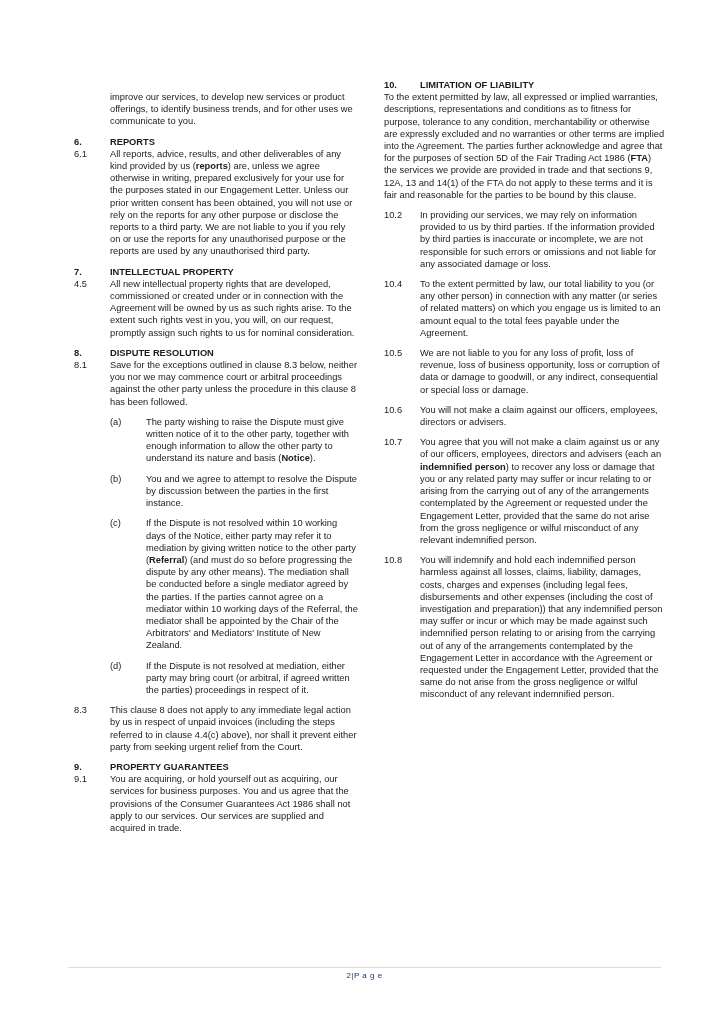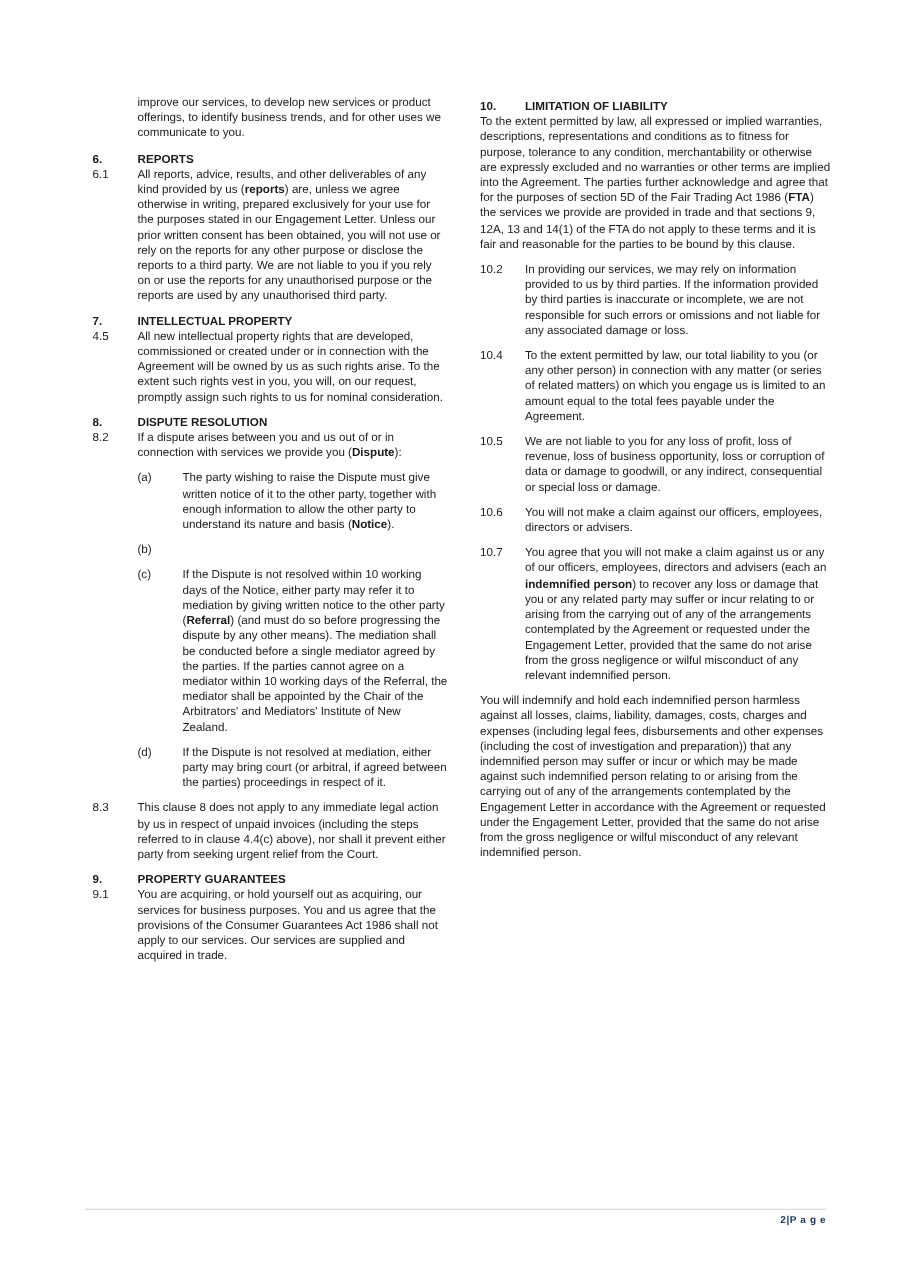--- a/index.html
+++ b/index.html
@@ -10,42 +10,42 @@
     color: #1b1b1b;
     position: relative;
     overflow: hidden;
   }
   .page { position: absolute; inset: 0; background: #fff; }
   .content {
     position: absolute; left: 74px; top: 76px;
     display: flex; gap: 26px;
   }
   .col { font-size: 9.3px; line-height: 12.2px; text-align: left; }
-  .col-left  { width: 284px; }
+  .col-left  { width: 284px; margin-top: 15px; }
   .col-right { width: 281px; }
 
   .block { display: flex; margin-bottom: 8px; }
   .block .num { flex: 0 0 36px; }
   .block .txt { flex: 1; }
 
   .heading { margin-bottom: 0; margin-top: 3px; }
   .heading .num, .heading .txt { font-weight: bold; }
 
   .para { margin-left: 36px; }
   .subclause { margin-left: 36px; }
 
   .footer-line {
     position: absolute; left: 68px; top: 967px; width: 593px;
     border-top: 1px solid #dcdcdc; height: 0;
   }
   .footer-text {
     position: absolute; left: 68px; top: 971px; width: 593px;
-    text-align: right;
+    text-align: center;
     color: #1f3864;
-    font-size: 8px; font-weight: bold;
+    font-size: 8px; font-weight: normal;
     letter-spacing: 0.5px;
   }
 </style>
 </head>
 <body>
 
 <div class="page">
   <div class="content">
     <div class="col col-left">
         <div class="block para">
@@ -65,37 +65,38 @@
         </div>
         <div class="block clause">
           <span class="num">4.5</span>
           <div class="txt">All new intellectual property rights that are developed, commissioned or created under or in connection with the Agreement will be owned by us as such rights arise.  To the extent such rights vest in you, you will, on our request, promptly assign such rights to us for nominal consideration.</div>
         </div>
         <div class="block heading">
           <span class="num">8.</span>
           <div class="txt">DISPUTE RESOLUTION</div>
         </div>
         <div class="block clause">
-          <span class="num">8.2</span>
-          <div class="txt">If a dispute arises between you and us out of or in connection with services we provide you (<b>Dispute</b>):</div>
+          <span class="num">8.1</span>
+          <div class="txt">Save for the exceptions outlined in clause 8.3 below, neither you nor we may commence court or arbitral proceedings against the other party unless the procedure in this clause 8 has been followed.</div>
         </div>
         <div class="block subclause">
           <span class="num">(a)</span>
           <div class="txt">The party wishing to raise the Dispute must give written notice of it to the other party, together with enough information to allow the other party to understand its nature and basis (<b>Notice</b>).</div>
         </div>
         <div class="block subclause">
           <span class="num">(b)</span>
+          <div class="txt">You and we agree to attempt to resolve the Dispute by discussion between the parties in the first instance.</div>
         </div>
         <div class="block subclause">
           <span class="num">(c)</span>
           <div class="txt">If the Dispute is not resolved within 10 working days of the Notice, either party may refer it to mediation by giving written notice to the other party (<b>Referral</b>) (and must do so before progressing the dispute by any other means).  The mediation shall be conducted before a single mediator agreed by the parties.  If the parties cannot agree on a mediator within 10 working days of the Referral, the mediator shall be appointed by the Chair of the Arbitrators' and Mediators' Institute of New Zealand.</div>
         </div>
         <div class="block subclause">
           <span class="num">(d)</span>
-          <div class="txt">If the Dispute is not resolved at mediation, either party may bring court (or arbitral, if agreed between the parties) proceedings in respect of it.</div>
+          <div class="txt">If the Dispute is not resolved at mediation, either party may bring court (or arbitral, if agreed written the parties) proceedings in respect of it.</div>
         </div>
         <div class="block clause">
           <span class="num">8.3</span>
           <div class="txt">This clause 8 does not apply to any immediate legal action by us in respect of unpaid invoices (including the steps referred to in clause 4.4(c) above), nor shall it prevent either party from seeking urgent relief from the Court.</div>
         </div>
         <div class="block heading">
           <span class="num">9.</span>
           <div class="txt">PROPERTY GUARANTEES</div>
         </div>
         <div class="block clause">
@@ -125,19 +126,20 @@
         </div>
         <div class="block clause">
           <span class="num">10.6</span>
           <div class="txt">You will not make a claim against our officers, employees, directors or advisers.</div>
         </div>
         <div class="block clause">
           <span class="num">10.7</span>
           <div class="txt">You agree that you will not make a claim against us or any of our officers, employees, directors and advisers (each an <b>indemnified person</b>) to recover any loss or damage that you or any related party may suffer or incur relating to or arising from the carrying out of any of the arrangements contemplated by the Agreement or requested under the Engagement Letter, provided that the same do not arise from the gross negligence or wilful misconduct of any relevant indemnified person.</div>
         </div>
         <div class="block clause">
+          <span class="num">10.8</span>
           <div class="txt">You will indemnify and hold each indemnified person harmless against all losses, claims, liability, damages, costs, charges and expenses (including legal fees, disbursements and other expenses (including the cost of investigation and preparation)) that any indemnified person may suffer or incur or which may be made against such indemnified person relating to or arising from the carrying out of any of the arrangements contemplated by the Engagement Letter in accordance with the Agreement or requested under the Engagement Letter, provided that the same do not arise from the gross negligence or wilful misconduct of any relevant indemnified person.</div>
         </div>
       </div>
   </div>
   <div class="footer-line"></div>
   <div class="footer-text">2|P a g e</div>
 </div>
 
 </body></html>

